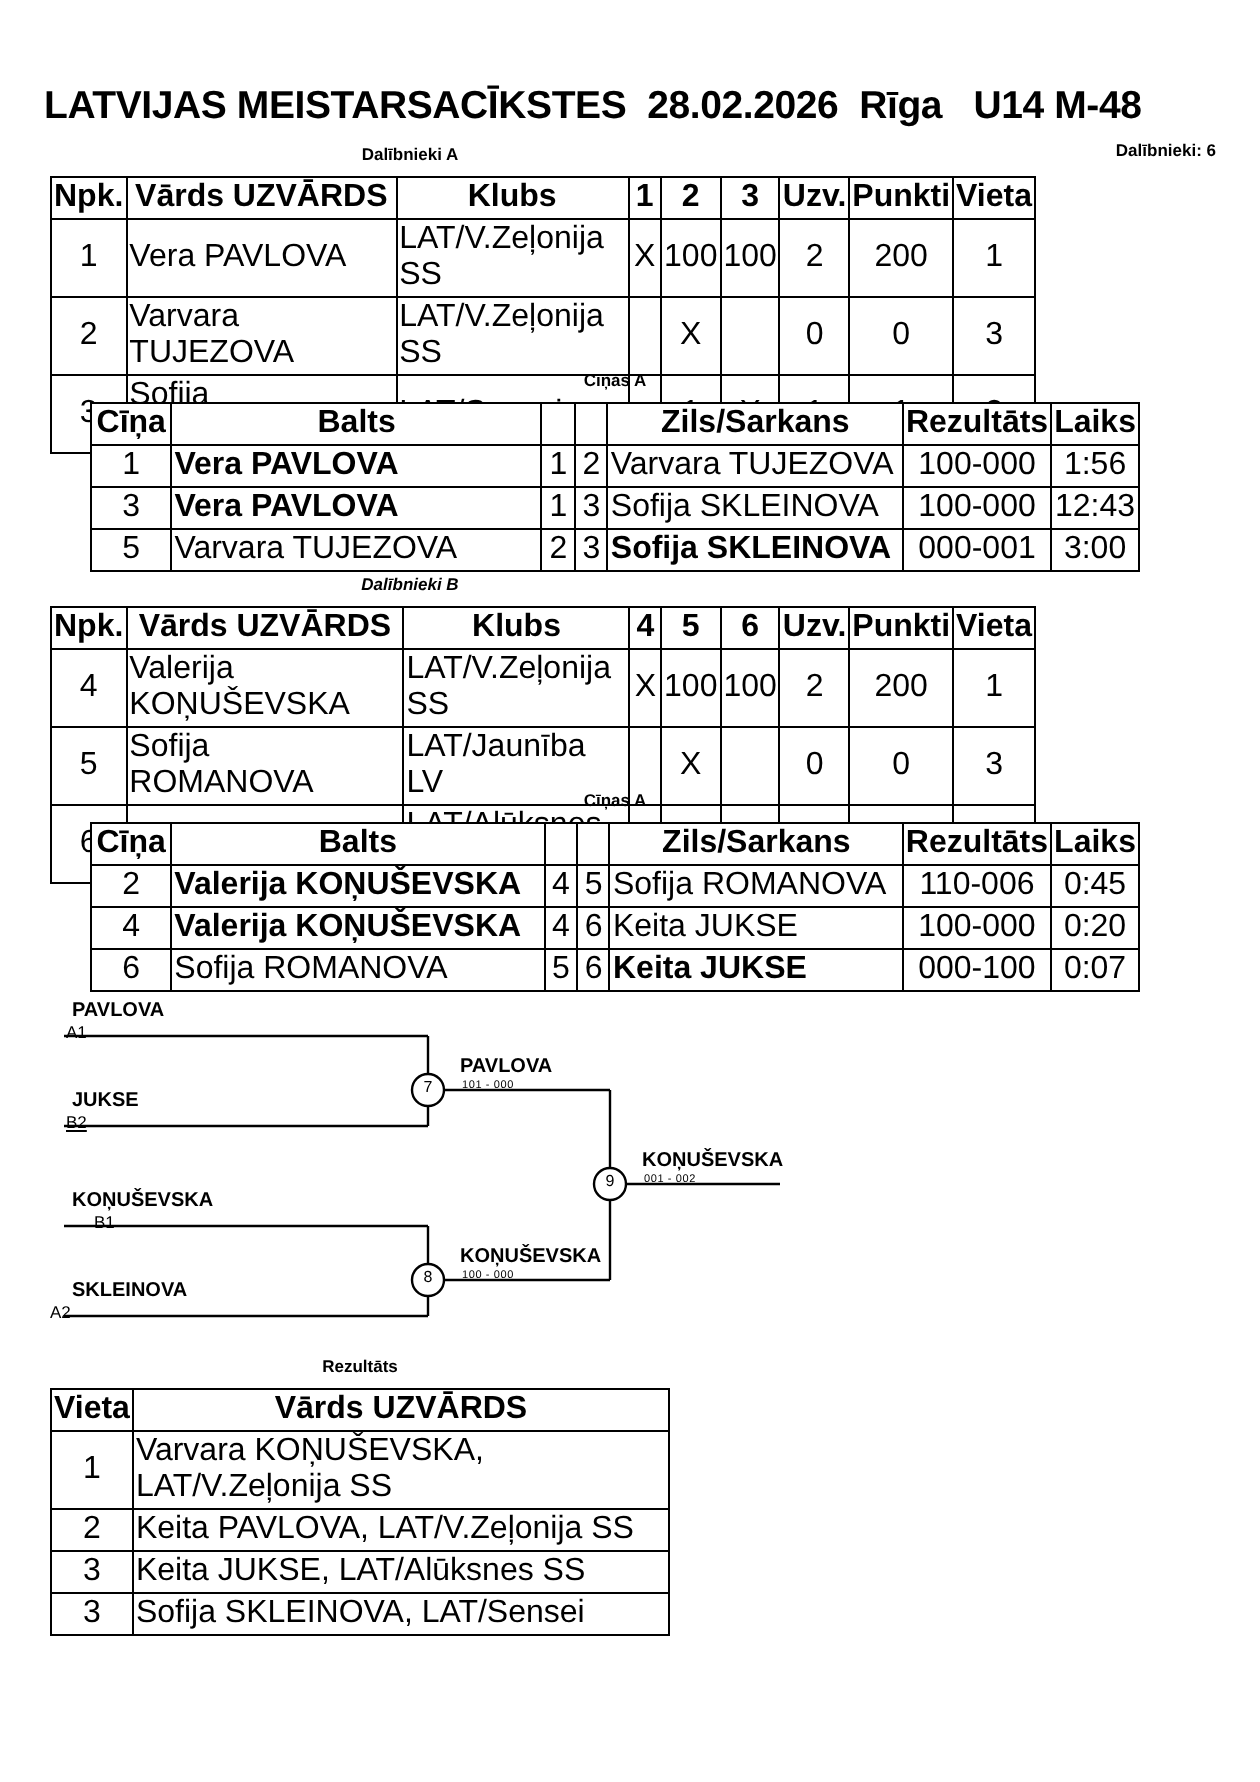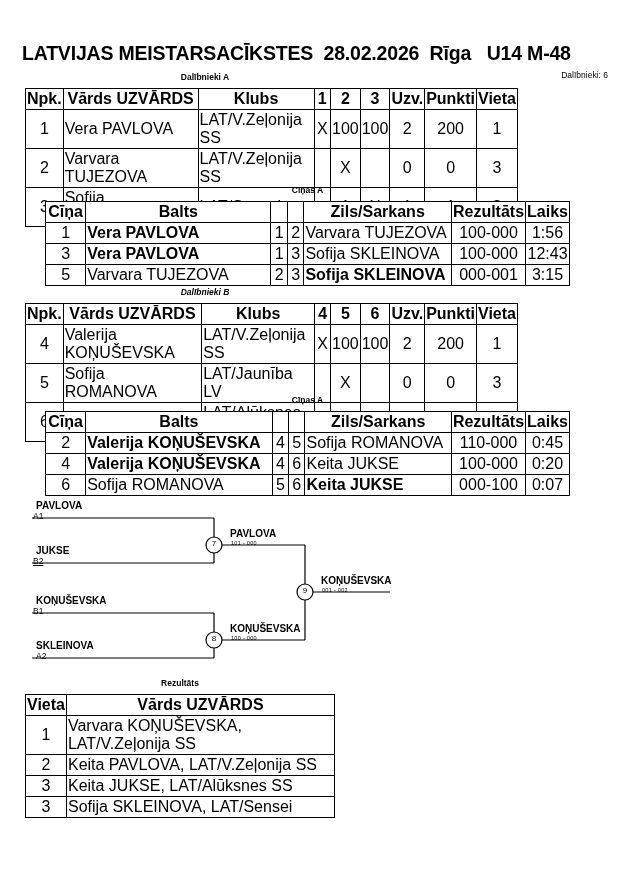--- a/index.html
+++ b/index.html
@@ -24,21 +24,21 @@
     font-size: 19.5px;
     font-weight: bold;
     letter-spacing: -0.2px;
     white-space: pre;
   }
   .participants-count {
     position: absolute;
     right: 22px;
     top: 70px;
     font-size: 8.5px;
-    font-weight: normal;
+    font-weight: bold;
     white-space: pre;
   }
 
   
   .caption {
     position: absolute;
     font-size: 8.5px;
     font-weight: bold;
     text-align: center;
     white-space: pre;
@@ -216,21 +216,21 @@
       <td class="c">100-000</td>
       <td class="c">12:43</td>
     </tr>
     <tr>
       <td class="c">5</td>
       <td class="l">Varvara TUJEZOVA</td>
       <td class="c sep">2</td>
       <td class="c">3</td>
       <td class="l b">Sofija SKLEINOVA</td>
       <td class="c">000-001</td>
-      <td class="c">3:15</td>
+      <td class="c">3:00</td>
     </tr>
   </tbody>
     </table>
 </div>
 
 <div class="caption" style="left:25px; top:287px; width:360px;font-style:italic;">Dalībnieki B</div>
 
 <div class="tblwrap" style="left:25px; top:303px; width:493px;">
   <table>
     <colgroup>
@@ -315,21 +315,21 @@
       <th class="c">Zils/Sarkans</th>
       <th class="c">Rezultāts</th>
       <th class="c">Laiks</th>
     </tr>
     <tr>
       <td class="c">2</td>
       <td class="l b">Valerija KOŅUŠEVSKA</td>
       <td class="c sep">4</td>
       <td class="c">5</td>
       <td class="l">Sofija ROMANOVA</td>
-      <td class="c">110-000</td>
+      <td class="c">110-006</td>
       <td class="c">0:45</td>
     </tr>
     <tr>
       <td class="c">4</td>
       <td class="l b">Valerija KOŅUŠEVSKA</td>
       <td class="c sep">4</td>
       <td class="c">6</td>
       <td class="l">Keita JUKSE</td>
       <td class="c">100-000</td>
       <td class="c">0:20</td>
@@ -379,24 +379,24 @@
     </g>
   </svg>
 
   <div class="blabel" style="left:36px; top:5px;">PAVLOVA</div>
   <div class="bseed" style="left:33px; top:16px;">A1</div>
 
   <div class="blabel" style="left:36px; top:50px;">JUKSE</div>
   <div class="bseed" style="left:33px; top:61px;text-decoration:underline;">B2</div>
 
   <div class="blabel" style="left:36px; top:100px;">KOŅUŠEVSKA</div>
-  <div class="bseed" style="left:33px; top:111px;">B1</div>
+  <div class="bseed" style="left:47px; top:111px;">B1</div>
 
   <div class="blabel" style="left:36px; top:145px;">SKLEINOVA</div>
-  <div class="bseed" style="left:36px; top:156px;">A2</div>
+  <div class="bseed" style="left:25px; top:156px;">A2</div>
 
   <div class="bnum" style="left:206px; top:44px; width:16px;">7</div>
   <div class="bnum" style="left:206px; top:139px; width:16px;">8</div>
   <div class="bnum" style="left:297px; top:91px; width:16px;">9</div>
 
   <div class="blabel" style="left:230px; top:33px;">PAVLOVA</div>
   <div class="bscore" style="left:231px; top:45px;">101 - 000</div>
 
   <div class="blabel" style="left:230px; top:128px;">KOŅUŠEVSKA</div>
   <div class="bscore" style="left:231px; top:140px;">100 - 000</div>

